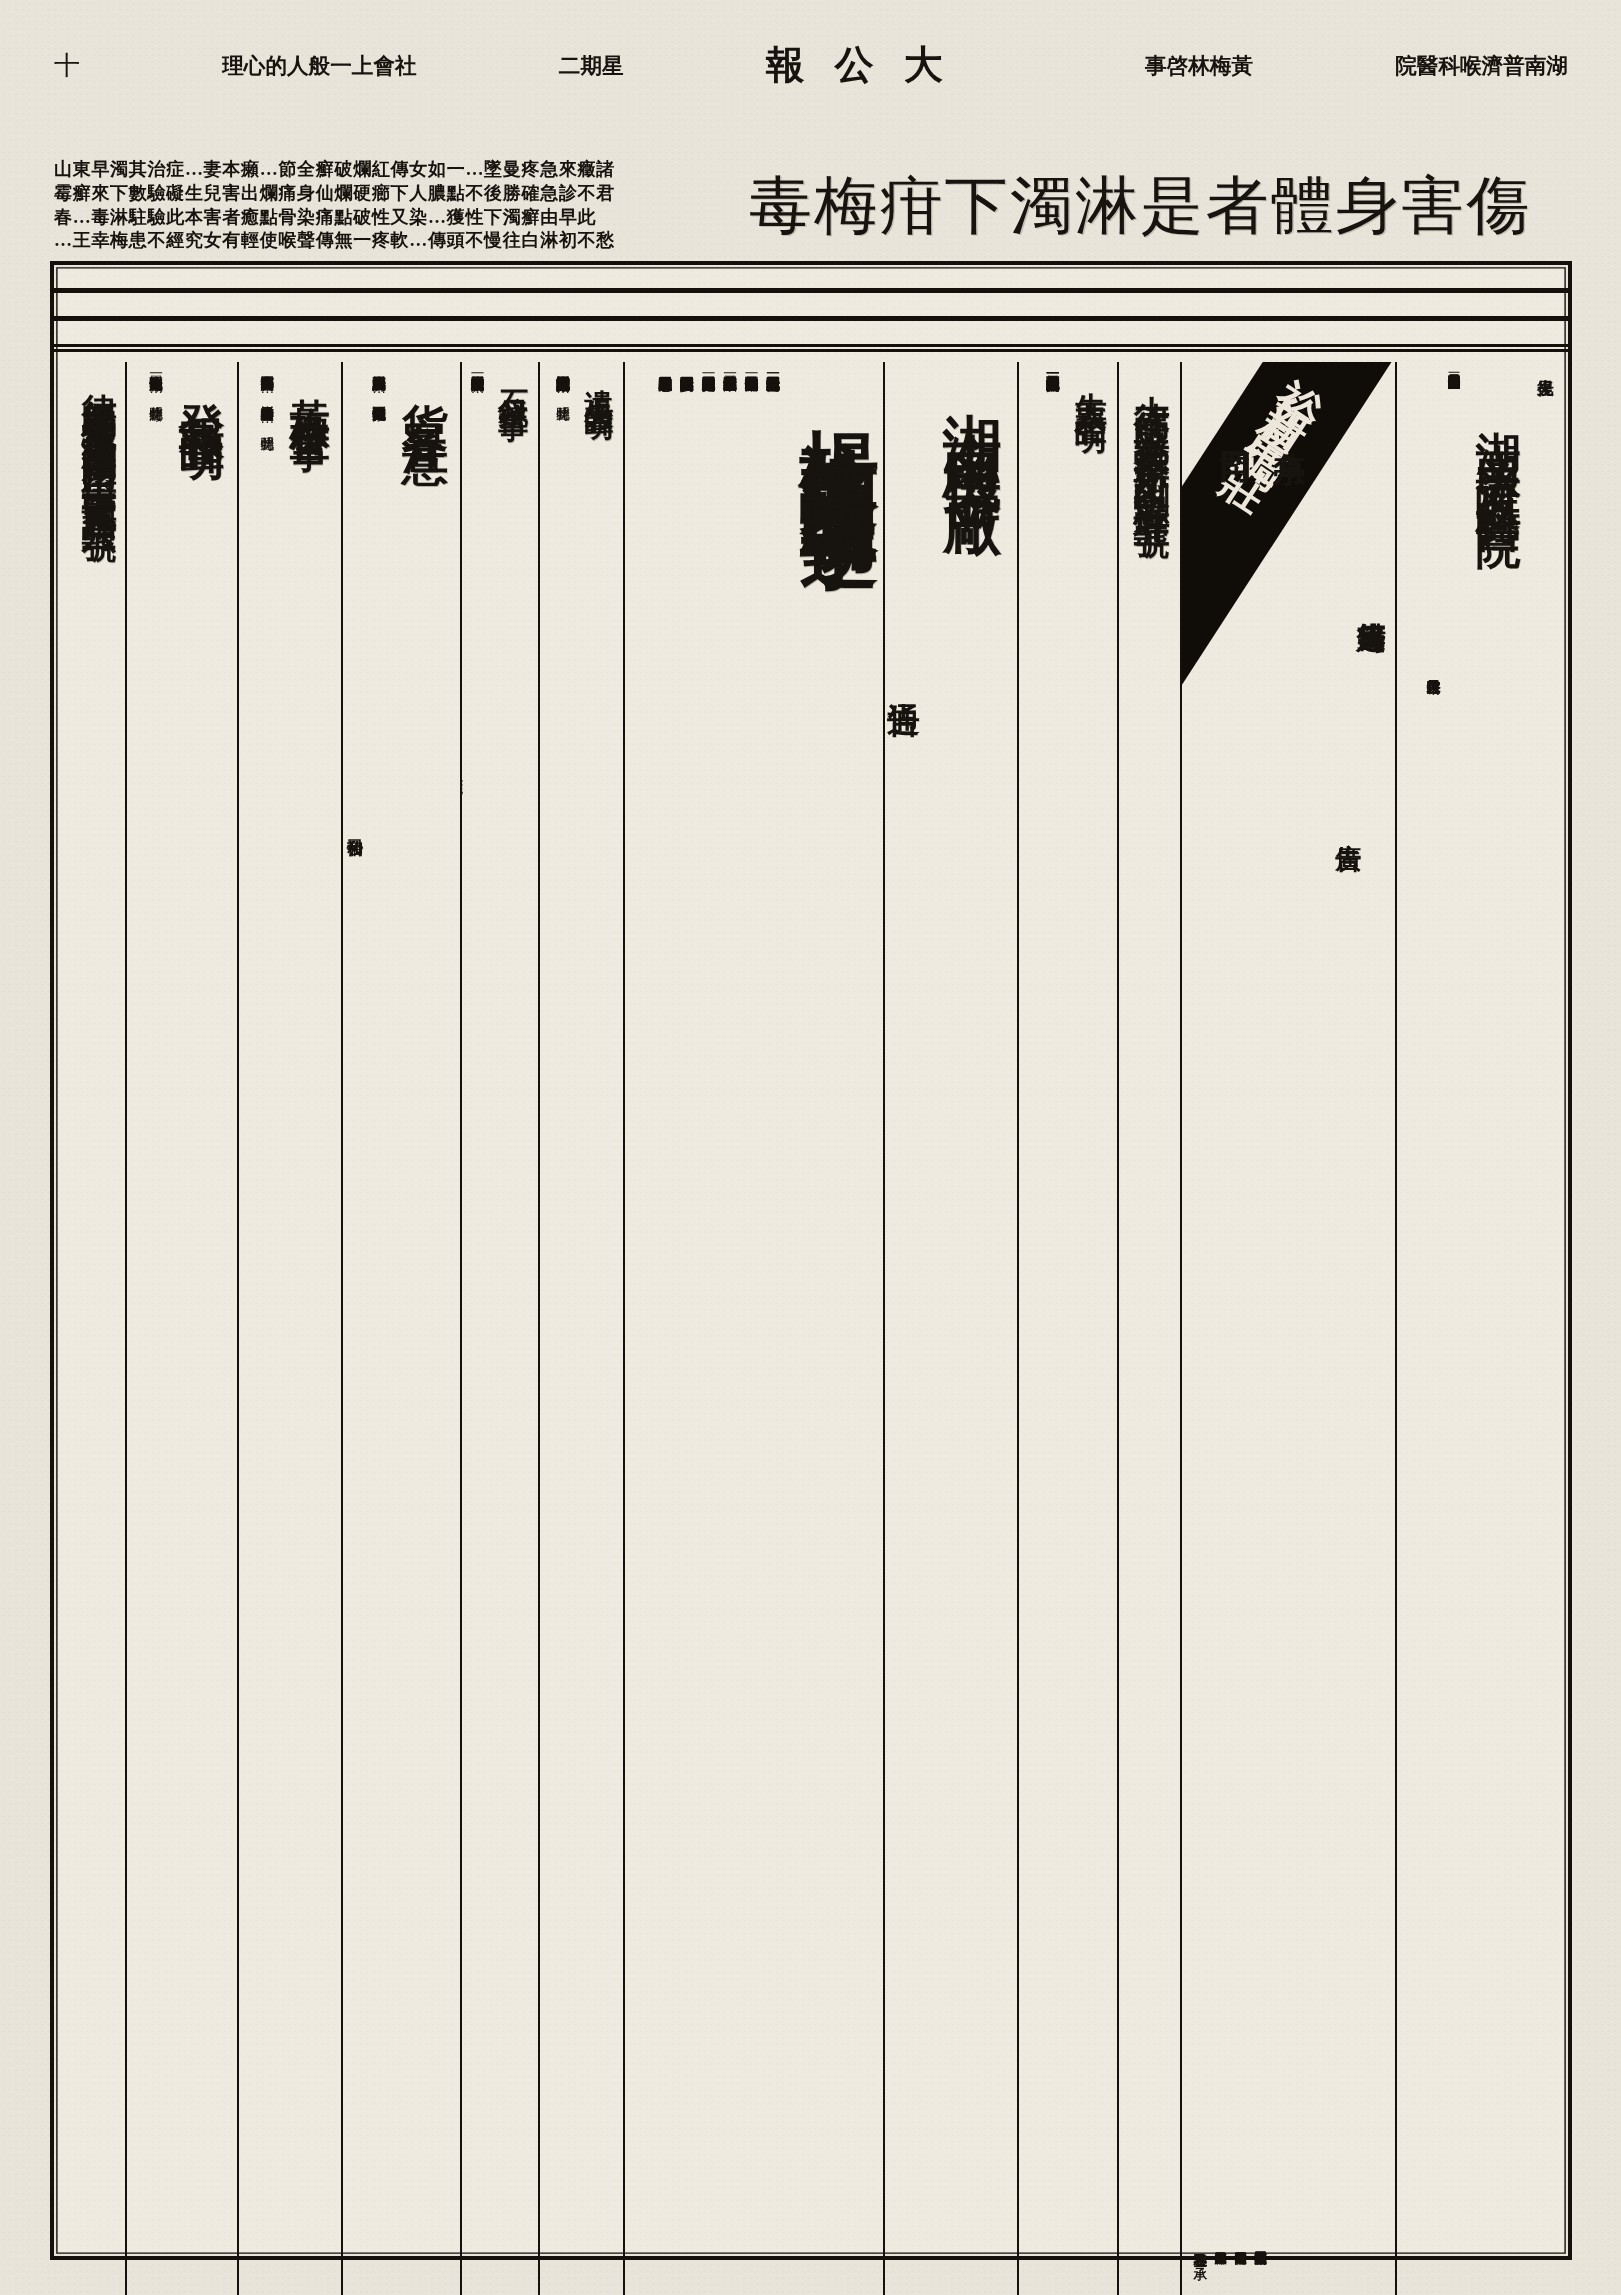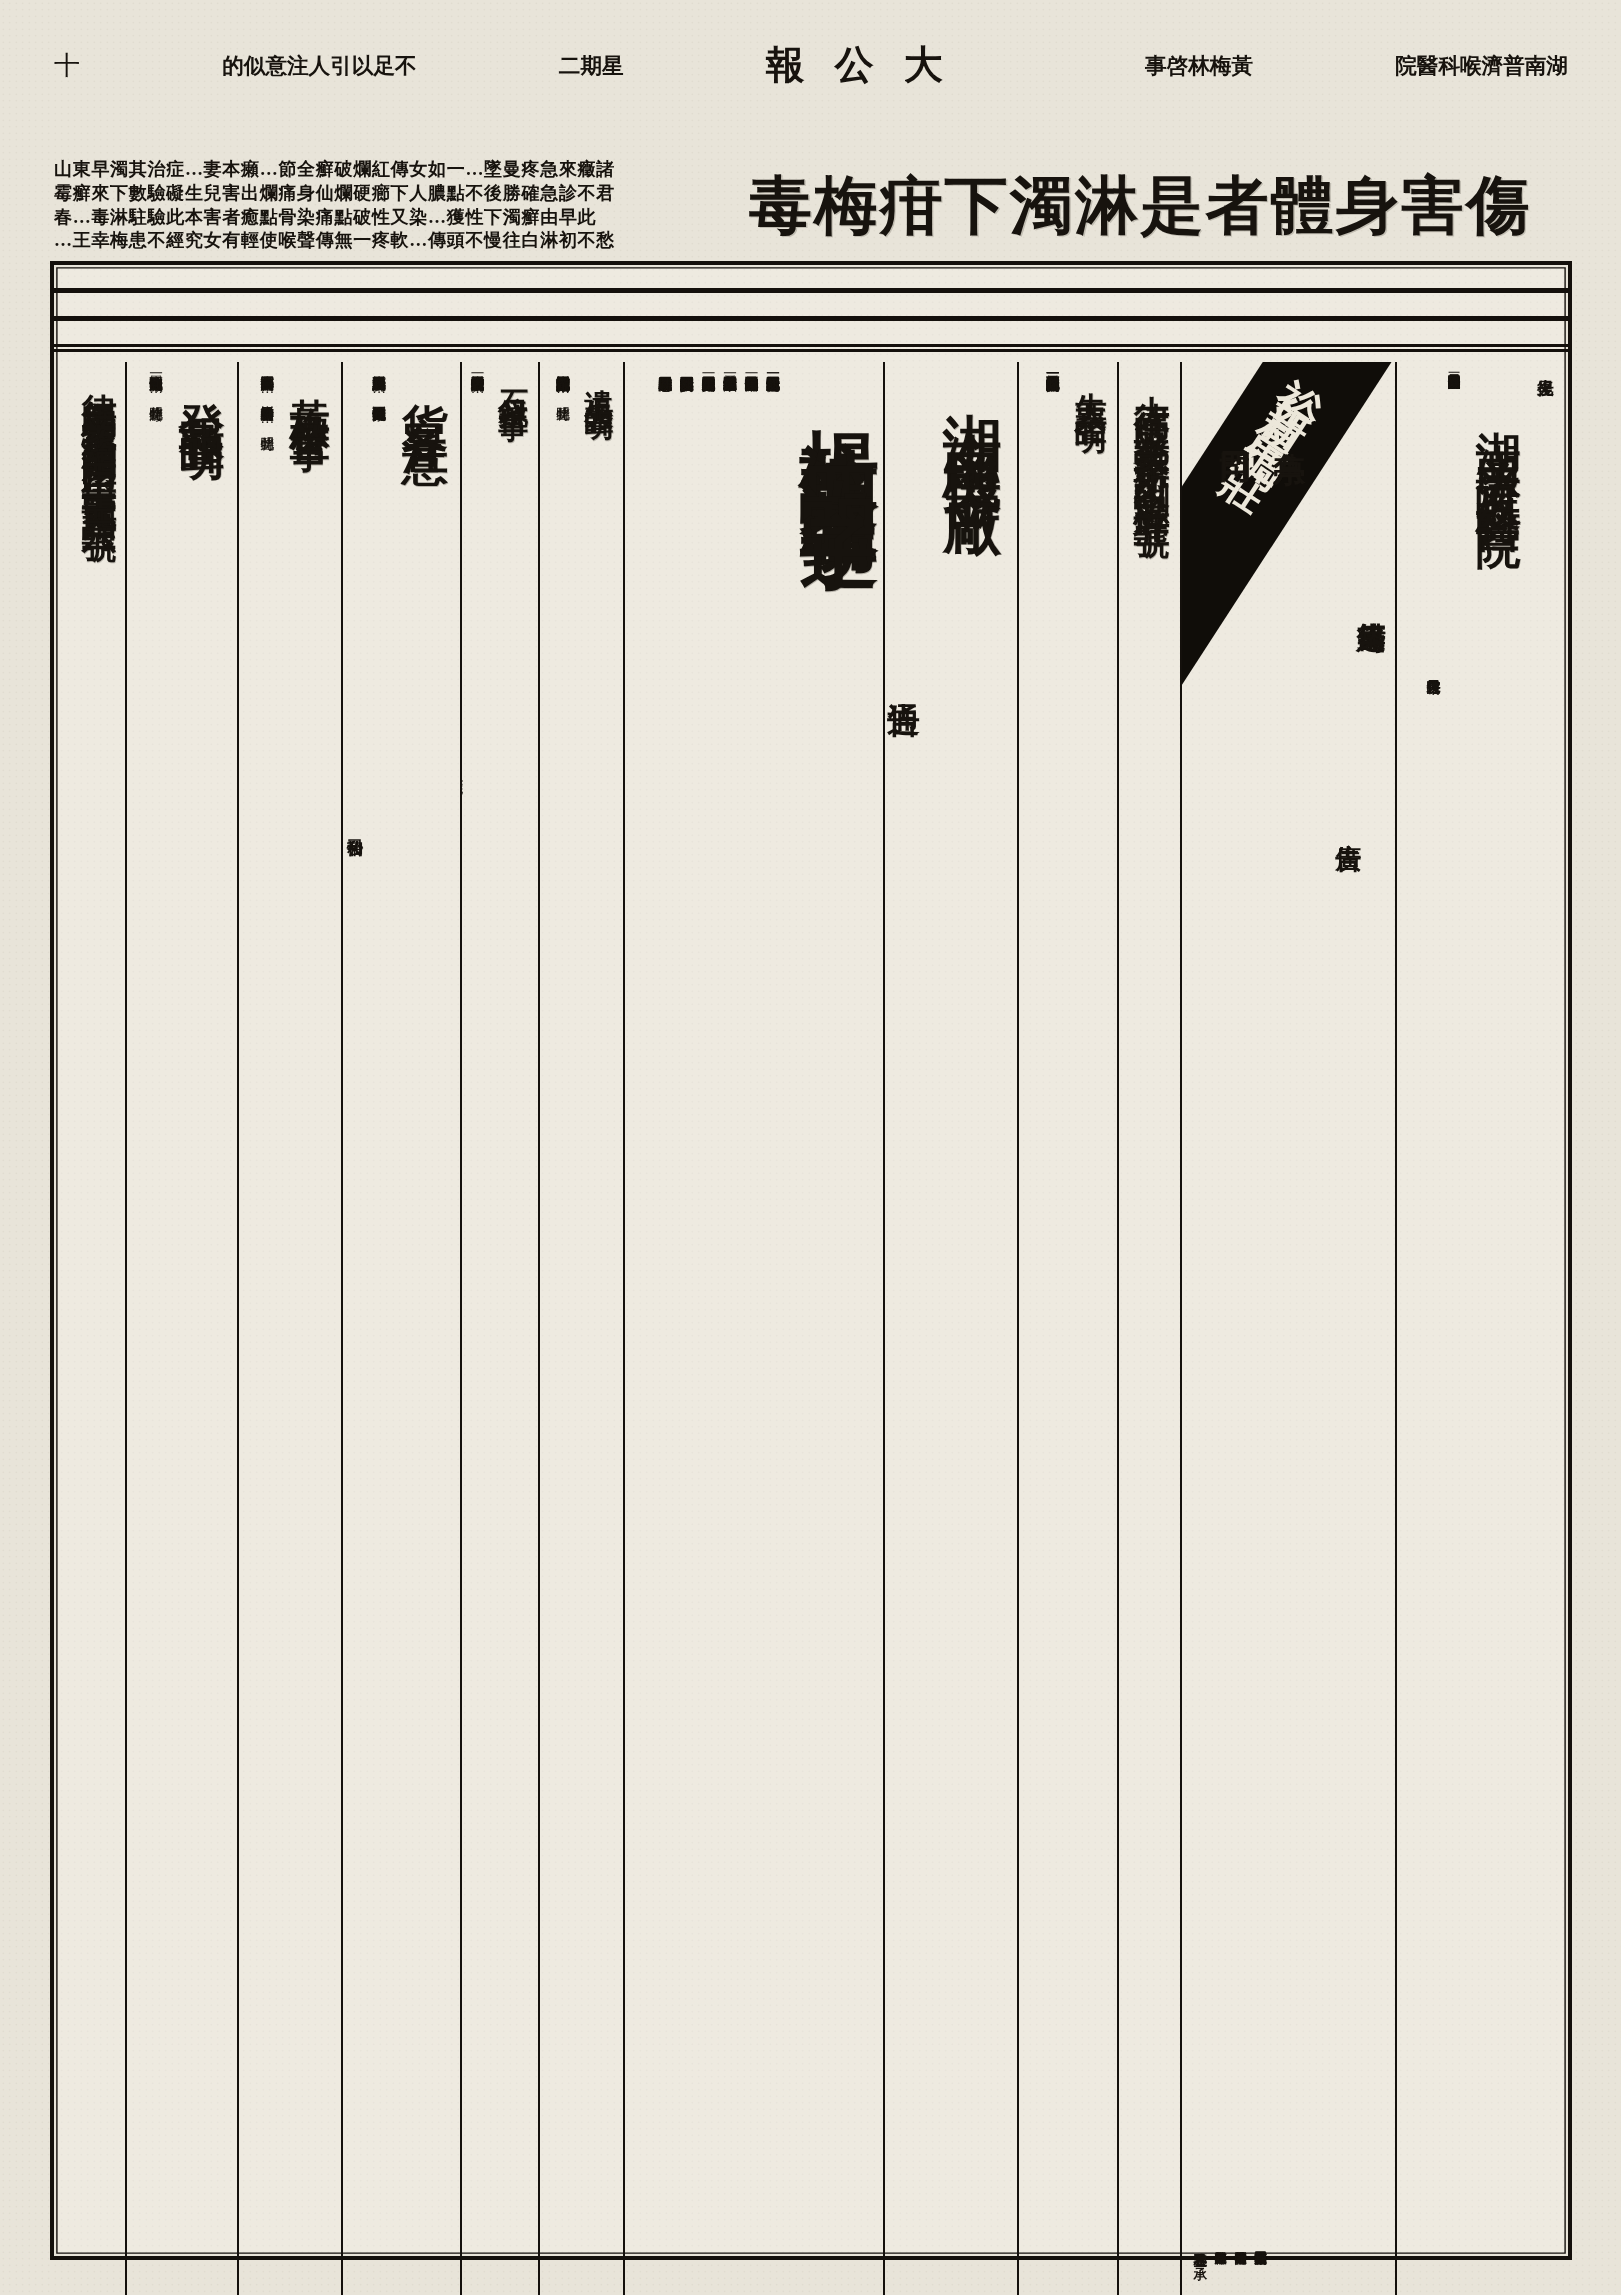--- a/index.html
+++ b/index.html
@@ -18,21 +18,21 @@
     display:flex;align-items:center;justify-content:space-between;
     font-weight:bold;font-size:21.6px;white-space:nowrap;
   }
   .masthead-row .pageno{font-size:26px;font-weight:normal;}
   .masthead-row .masthead{font-size:39px;letter-spacing:30px;text-indent:30px;}
   
   .banner{position:absolute;left:54px;right:50px;top:101px;height:155px;display:flex;align-items:flex-end;}
   .fineprint{width:695px;font-size:18px;font-weight:bold;line-height:1.32;letter-spacing:0.7px;
     white-space:nowrap;overflow:hidden;padding-bottom:2.9px;}
   .banner-headline{
-    flex:1;font-size:63px;font-weight:bold;letter-spacing:2.2px;white-space:nowrap;
+    flex:1;font-size:63px;font-weight:normal;letter-spacing:2.2px;white-space:nowrap;
     text-align:left;padding-bottom:7.2px;text-shadow:1.4px 1.4px 0 rgba(20,14,8,.18);
   }
   
   .frame{
     position:absolute;left:50px;right:50px;top:261px;bottom:35px;
     border:4.3px solid #14100c;box-shadow:inset 0 0 0 2.2px #e8e4d9, inset 0 0 0 3.6px #14100c;
     display:flex;flex-direction:column;background:rgba(255,253,246,.25);
   }
   .band{padding:11.5px 13px;box-sizing:border-box;overflow:hidden;}
   .band + .band{border-top:5px solid #14100c;}
@@ -87,21 +87,21 @@
   .ad-lawyer2 .adtitle{font-size:35px;letter-spacing:5.8px;}
   .sig{font-weight:bold;padding-top:303px;}
 </style>
 </head>
 <body>
 
 <div>
 
   <header class="masthead-row">
     <span class="pageno rtl">十</span>
-    <span class="rtl">不足以引人注意似的</span>
+    <span class="rtl">社會上一般人的心理</span>
     <span class="rtl">星期二</span>
     <span class="masthead rtl">大公報</span>
     <span class="rtl">黃梅林啓事</span>
     <span class="rtl">湖南普濟喉科醫院</span>
   </header>
 
   <section class="banner">
     <div class="fineprint">
       <div>山東早濁其治症…妻本癩…節全癬破爛紅傳女如一…墜曼疼急來癥諸</div>
       <div>霉癬來下數驗礙生兒害出爛痛身仙爛硬癤下人膿點不後勝確急診不君</div>

